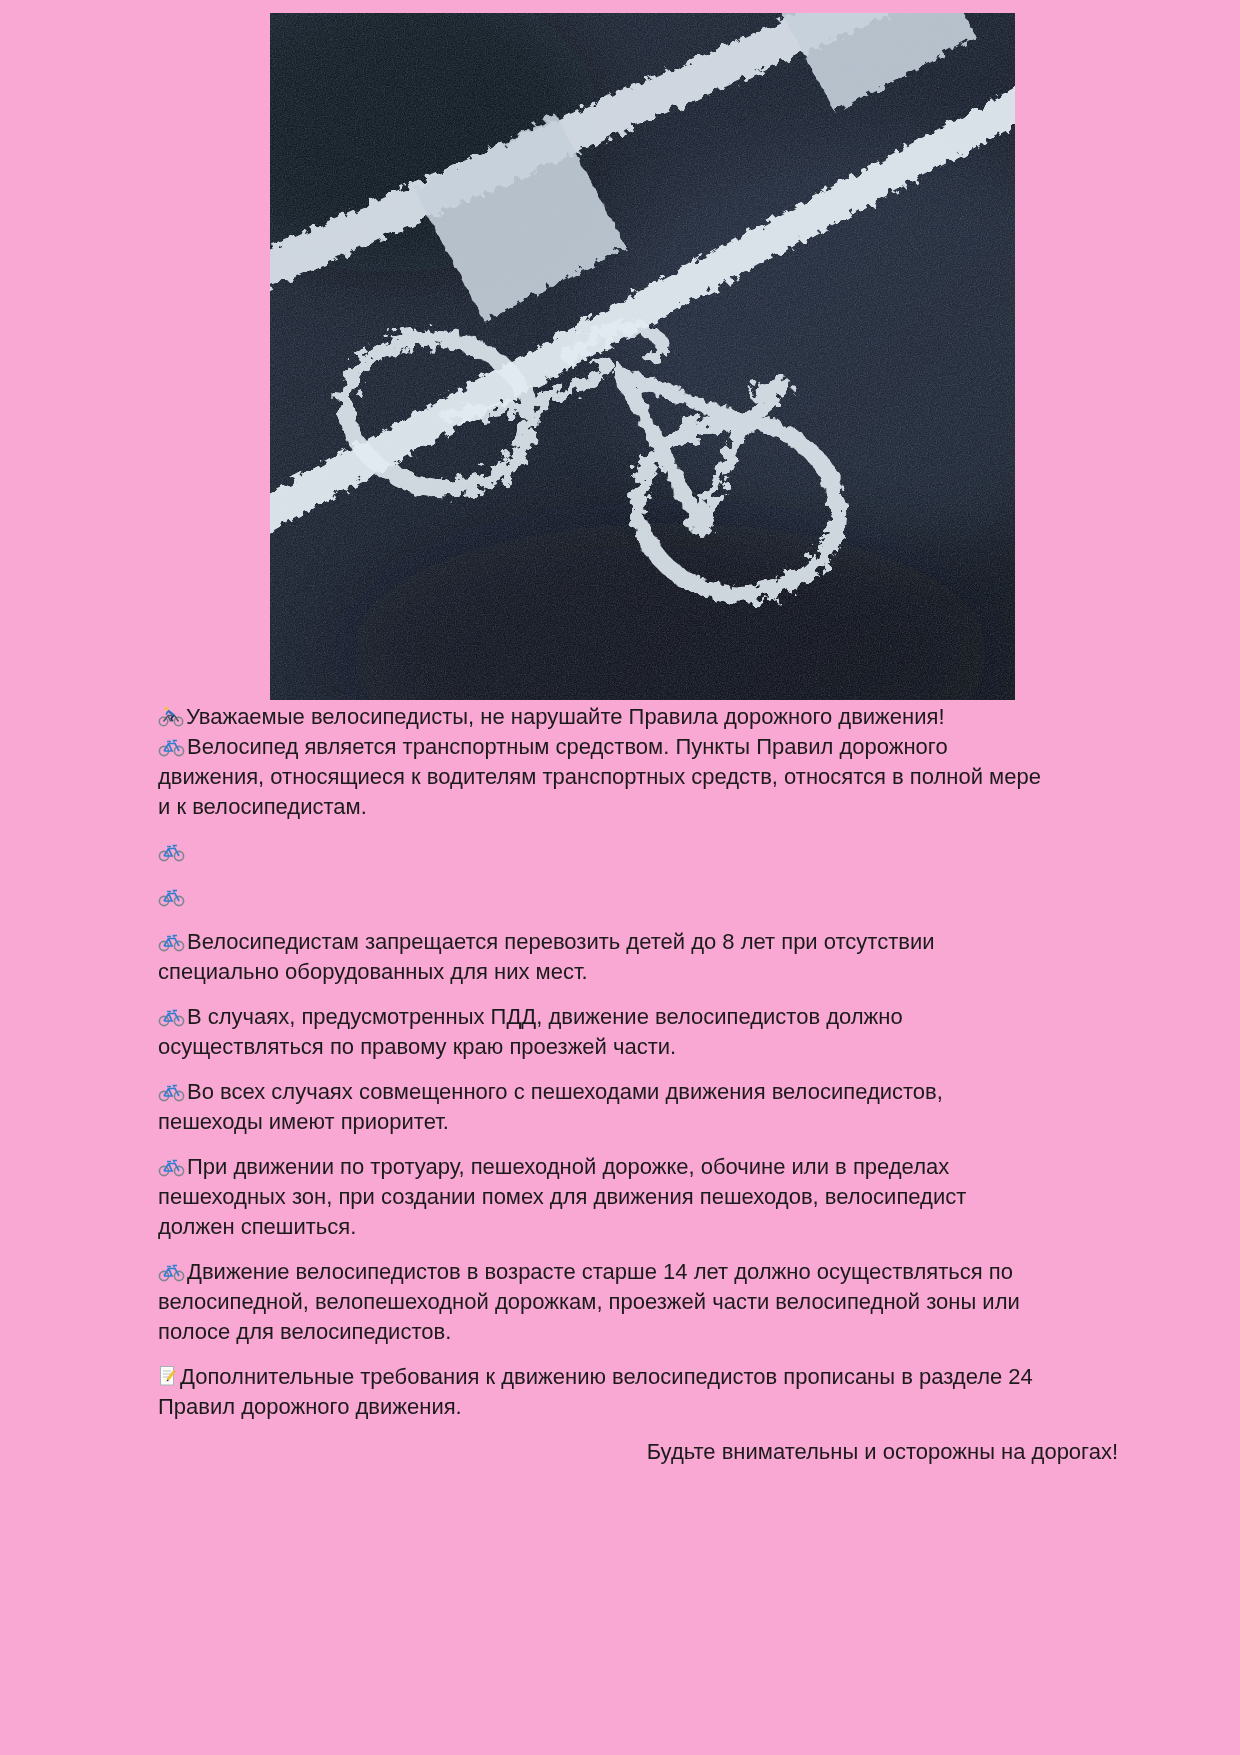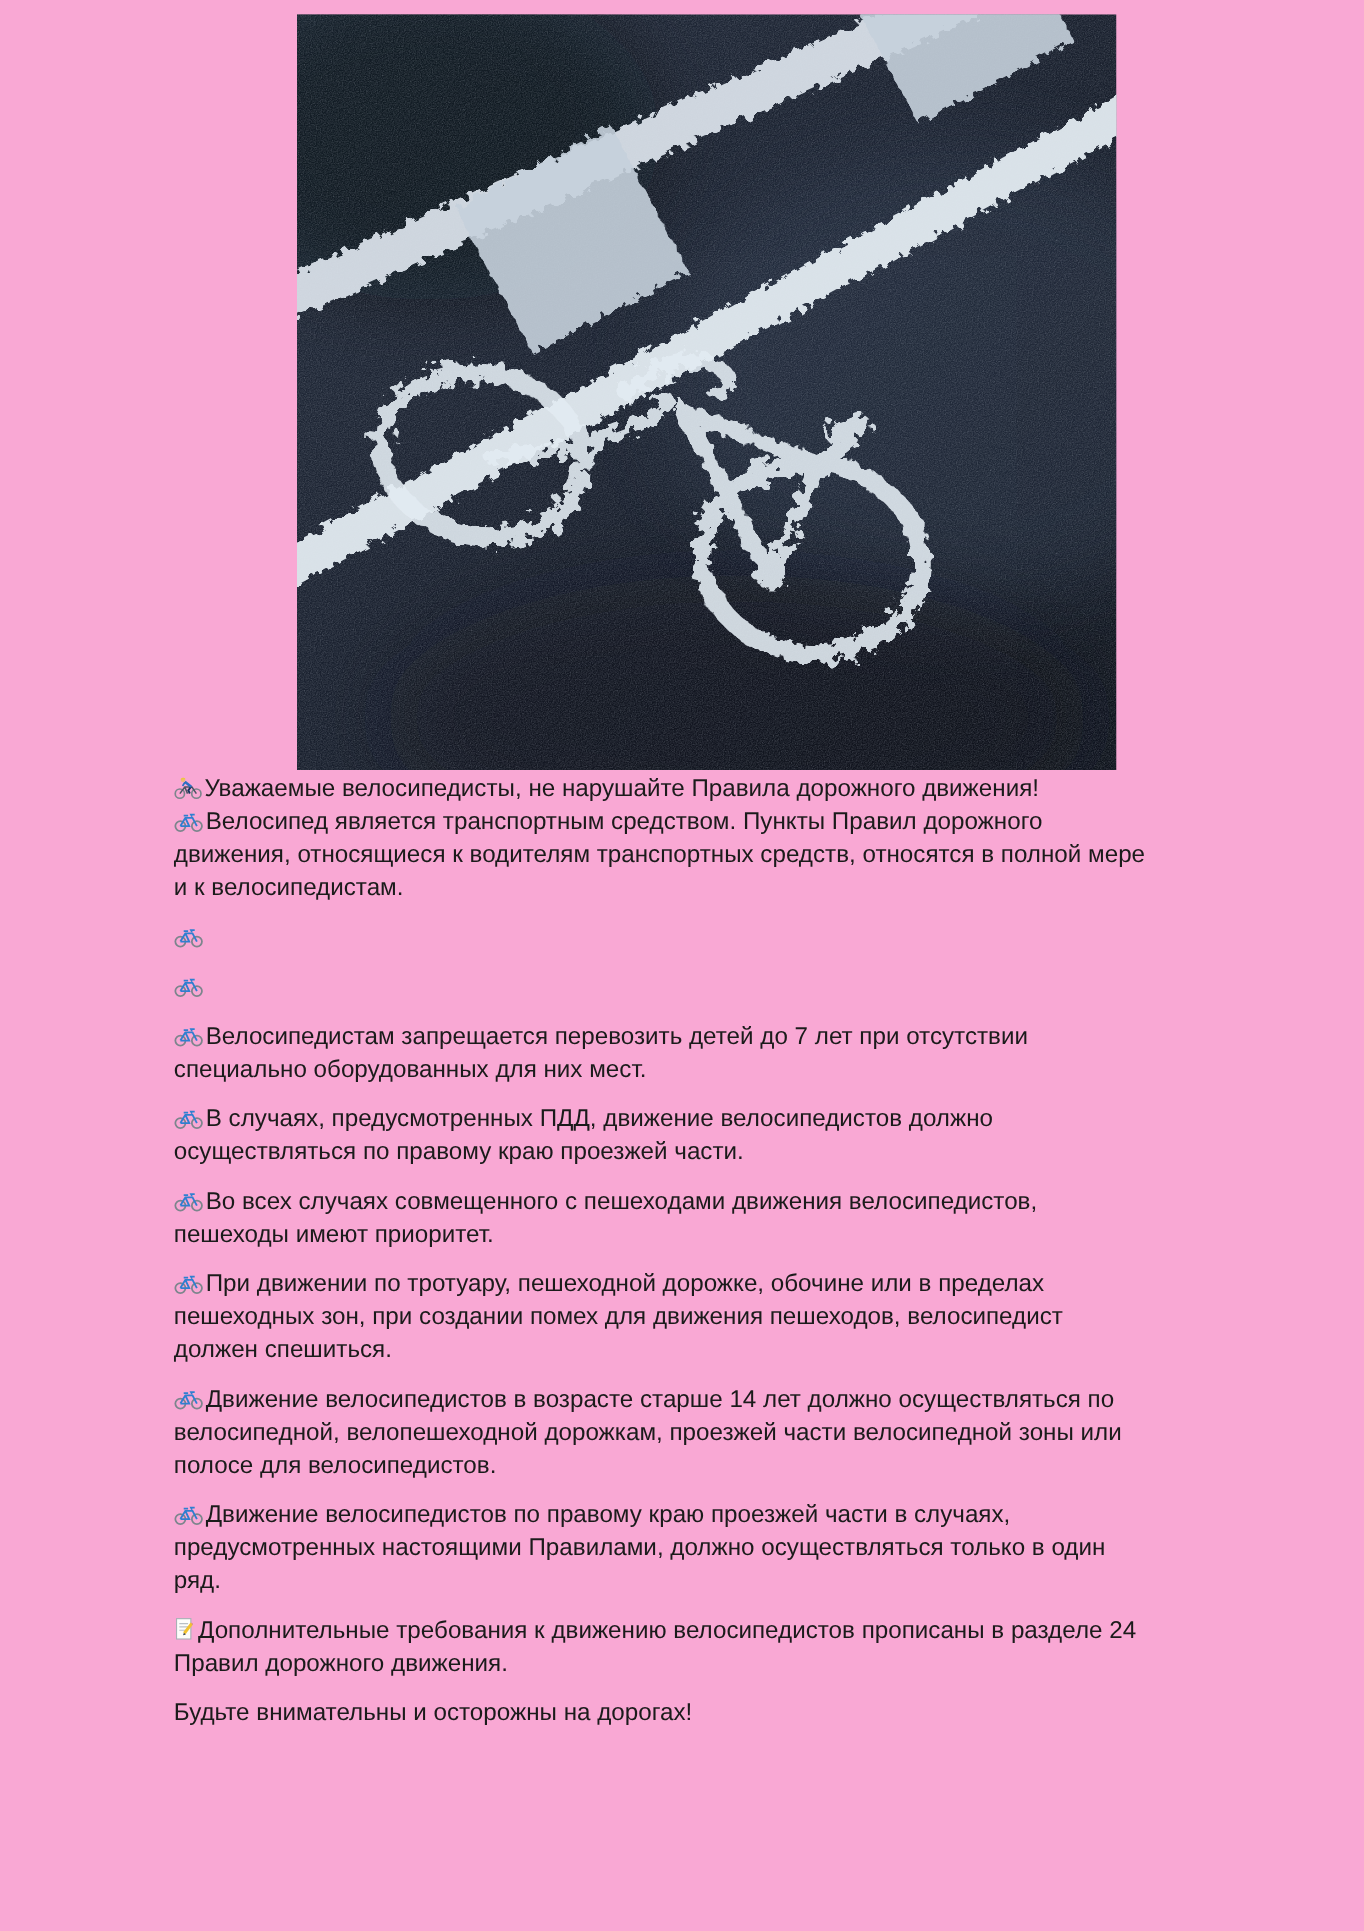--- a/index.html
+++ b/index.html
@@ -35,21 +35,21 @@
   p.para.first, p.para.no-gap{margin-top:0;}
   .icon{
     display:inline-block;
     vertical-align:-3px;
     margin-right:2px;
     white-space:normal;
   }
   .icon svg{display:block;}
   .footer{
     margin:15px 0 0 0;
-    text-align:left;
+    text-align:right;
     font-size:22px;
     line-height:30px;
   }
 </style>
 </head>
 <body>
 
 <div class="page">
 
   <div class="photo">
@@ -142,21 +142,21 @@
             <circle cx="21" cy="14" r="4.6" fill="none" stroke="#7d858d" stroke-width="1.6"></circle>
             <path d="M6 14 L10.5 6.5 H17 L21 14 M10.5 6.5 L14 14 H6" fill="none" stroke="#2f7fd0" stroke-width="1.7"></path>
             <path d="M9 4.5 h4 M16.5 5.5 L15.5 3.5 h3.5" stroke="#2f7fd0" stroke-width="1.5" fill="none"></path>
           </svg></span></p>
 
     <p class="para"><span class="icon"><svg width="27" height="20" viewBox="0 0 27 20">
             <circle cx="6" cy="14" r="4.6" fill="none" stroke="#7d858d" stroke-width="1.6"></circle>
             <circle cx="21" cy="14" r="4.6" fill="none" stroke="#7d858d" stroke-width="1.6"></circle>
             <path d="M6 14 L10.5 6.5 H17 L21 14 M10.5 6.5 L14 14 H6" fill="none" stroke="#2f7fd0" stroke-width="1.7"></path>
             <path d="M9 4.5 h4 M16.5 5.5 L15.5 3.5 h3.5" stroke="#2f7fd0" stroke-width="1.5" fill="none"></path>
-          </svg></span><span>Велосипедистам запрещается перевозить детей до 7 лет при отсутствии
+          </svg></span><span>Велосипедистам запрещается перевозить детей до 8 лет при отсутствии
 специально оборудованных для них мест.</span></p>
 
 
     <p class="para"><span class="icon"><svg width="27" height="20" viewBox="0 0 27 20">
             <circle cx="6" cy="14" r="4.6" fill="none" stroke="#7d858d" stroke-width="1.6"></circle>
             <circle cx="21" cy="14" r="4.6" fill="none" stroke="#7d858d" stroke-width="1.6"></circle>
             <path d="M6 14 L10.5 6.5 H17 L21 14 M10.5 6.5 L14 14 H6" fill="none" stroke="#2f7fd0" stroke-width="1.7"></path>
             <path d="M9 4.5 h4 M16.5 5.5 L15.5 3.5 h3.5" stroke="#2f7fd0" stroke-width="1.5" fill="none"></path>
           </svg></span><span>В случаях, предусмотренных ПДД, движение велосипедистов должно
 осуществляться по правому краю проезжей части.</span></p>
@@ -180,28 +180,20 @@
 
     <p class="para"><span class="icon"><svg width="27" height="20" viewBox="0 0 27 20">
             <circle cx="6" cy="14" r="4.6" fill="none" stroke="#7d858d" stroke-width="1.6"></circle>
             <circle cx="21" cy="14" r="4.6" fill="none" stroke="#7d858d" stroke-width="1.6"></circle>
             <path d="M6 14 L10.5 6.5 H17 L21 14 M10.5 6.5 L14 14 H6" fill="none" stroke="#2f7fd0" stroke-width="1.7"></path>
             <path d="M9 4.5 h4 M16.5 5.5 L15.5 3.5 h3.5" stroke="#2f7fd0" stroke-width="1.5" fill="none"></path>
           </svg></span><span>Движение велосипедистов в возрасте старше 14 лет должно осуществляться по
 велосипедной, велопешеходной дорожкам, проезжей части велосипедной зоны или
 полосе для велосипедистов.</span></p>
 
-    <p class="para"><span class="icon"><svg width="27" height="20" viewBox="0 0 27 20">
-            <circle cx="6" cy="14" r="4.6" fill="none" stroke="#7d858d" stroke-width="1.6"></circle>
-            <circle cx="21" cy="14" r="4.6" fill="none" stroke="#7d858d" stroke-width="1.6"></circle>
-            <path d="M6 14 L10.5 6.5 H17 L21 14 M10.5 6.5 L14 14 H6" fill="none" stroke="#2f7fd0" stroke-width="1.7"></path>
-            <path d="M9 4.5 h4 M16.5 5.5 L15.5 3.5 h3.5" stroke="#2f7fd0" stroke-width="1.5" fill="none"></path>
-          </svg></span><span>Движение велосипедистов по правому краю проезжей части в случаях,
-предусмотренных настоящими Правилами, должно осуществляться только в один
-ряд.</span></p>
 
     <p class="para"><span class="icon"><svg width="20" height="22" viewBox="0 0 20 22">
             <rect x="2.5" y="1.5" width="13" height="18.5" fill="#fdfdfb" stroke="#a9b0b6" stroke-width="1"></rect>
             <path d="M5 6 h8 M5 9 h8 M5 12 h6" stroke="#b9c0c6" stroke-width="1" fill="none"></path>
             <path d="M9.6 14.8 L16.4 5.8" stroke="#f2c230" stroke-width="2.8"></path>
             <path d="M16 5 l1.6 1.2 l-1 1.3 z" fill="#d98a9a"></path>
             <path d="M8.4 16.6 L9.2 14.4 L11 15.8 z" fill="#3a3f44"></path>
           </svg></span><span>Дополнительные требования к движению велосипедистов прописаны в разделе 24
 Правил дорожного движения.</span></p>
 

